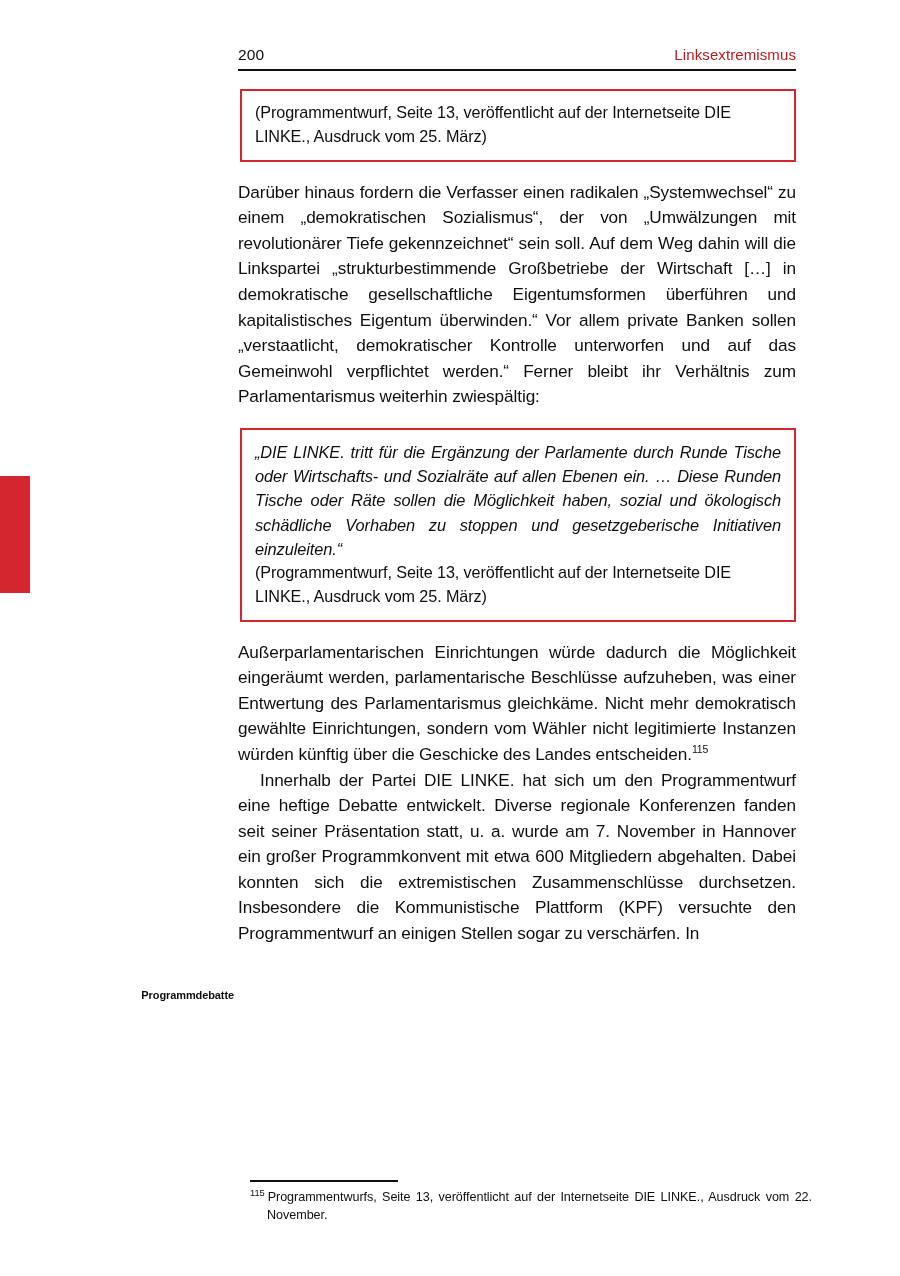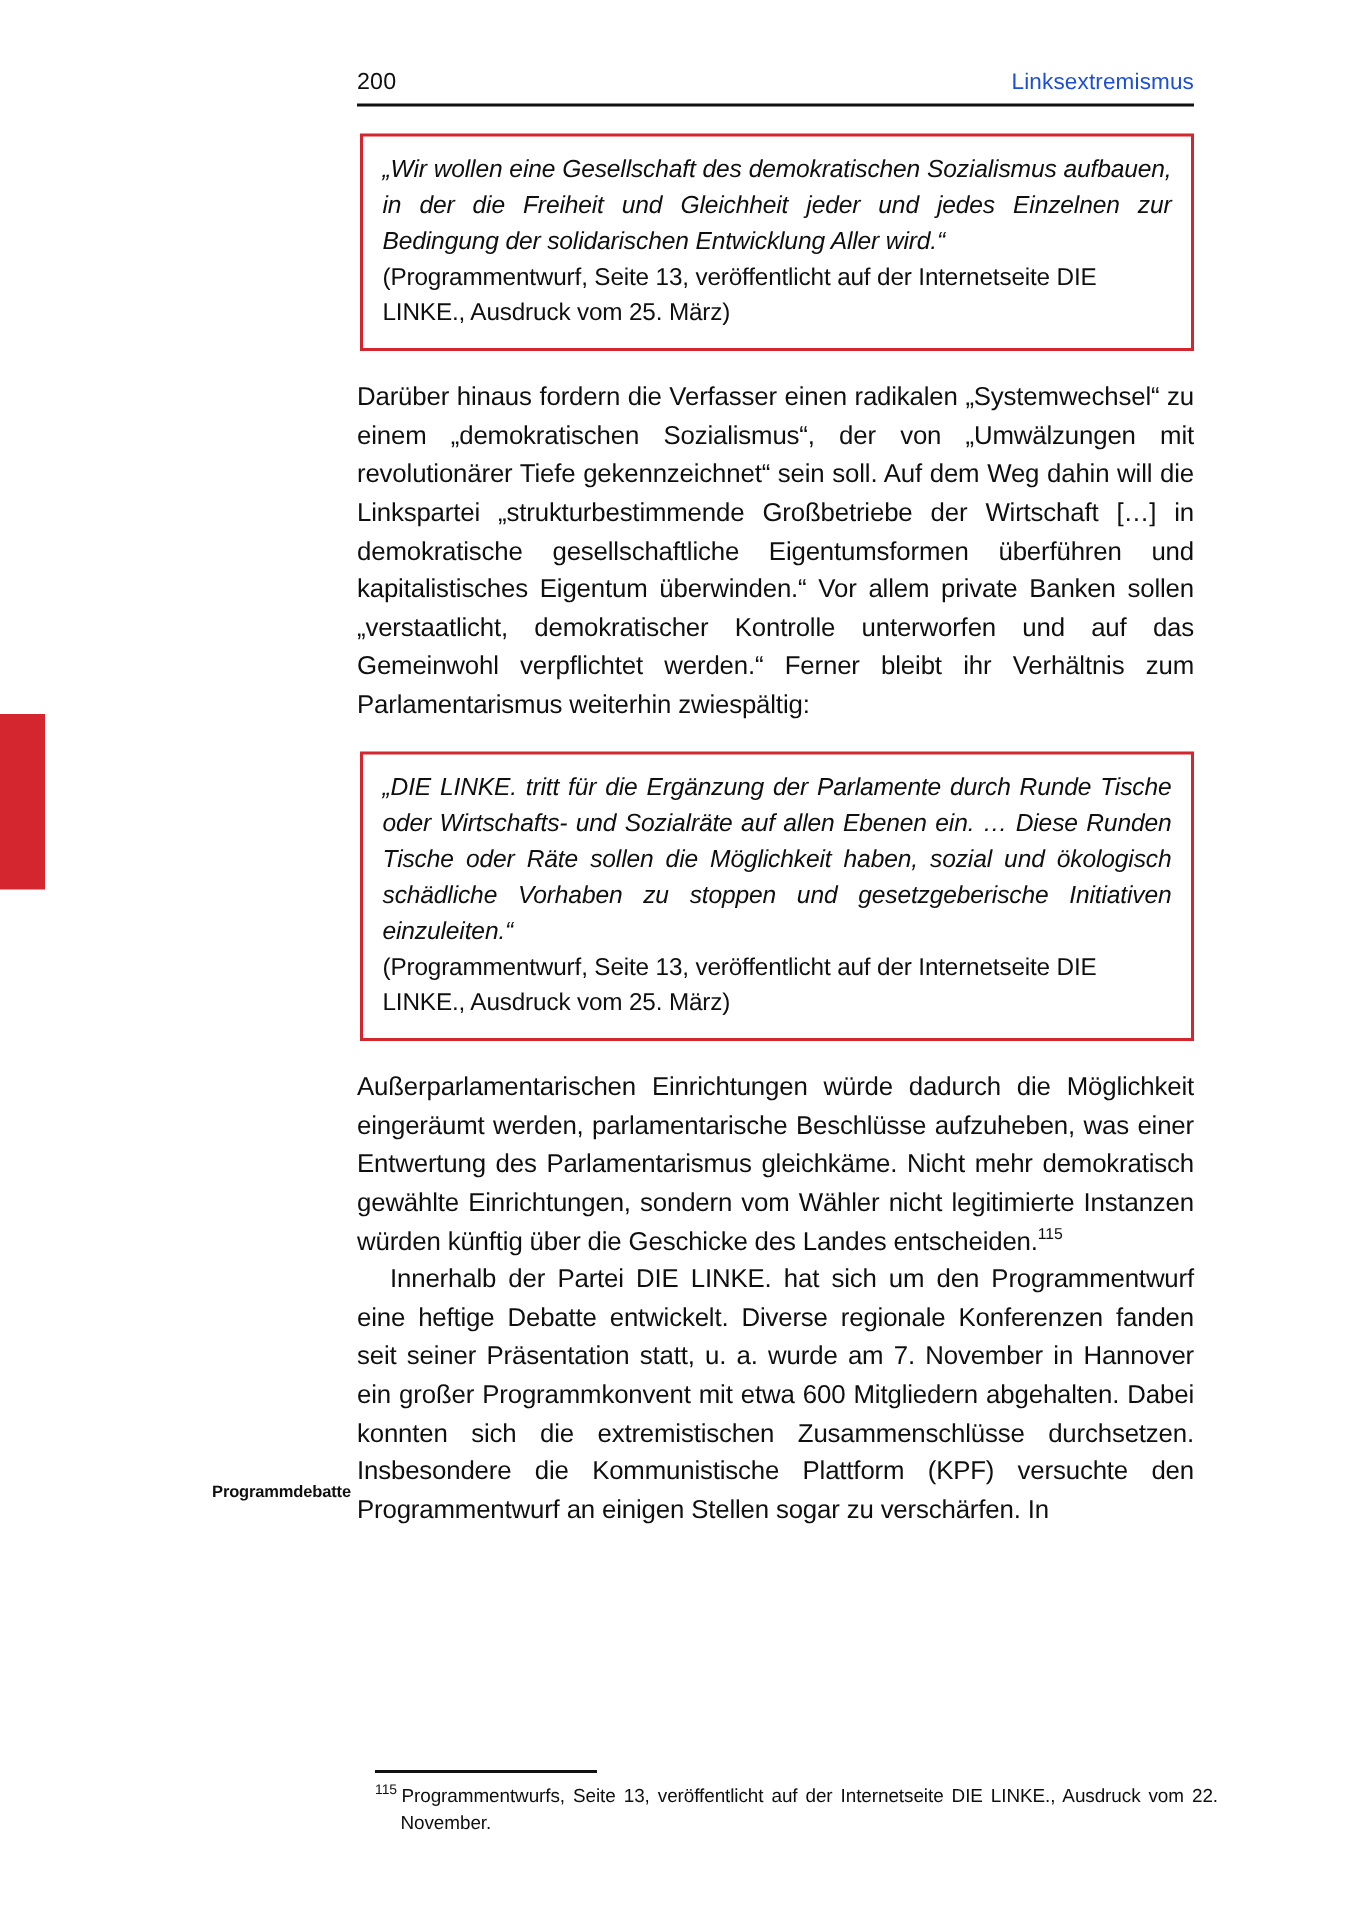--- a/index.html
+++ b/index.html
@@ -47,21 +47,21 @@
     padding-bottom: 5px;
     border-bottom: 2.2px solid #111111;
     margin-bottom: 17px;
   }
   .page-header .folio {
     font-weight: normal;
     font-size: 15.5px;
   }
   .page-header .running-title {
     font-weight: normal;
-    color: #1d4ed8;
+    color: #b91c1c;
     font-size: 15px;
   }
 
   
   p.body-text {
     margin: 0 0 0 0;
     font-size: 17.2px;
     line-height: 25.6px;
     text-align: justify;
     text-justify: inter-word;
@@ -160,21 +160,20 @@
 
   <div class="column">
 
     <div class="page-header">
       <span class="folio">200</span>
       <span class="running-title">Linksextremismus</span>
     </div>
 
 
     <div class="quote-box">
-      <p class="quote-text">„Wir wollen eine Gesellschaft des demokratischen Sozialismus aufbauen, in der die Freiheit und Gleichheit jeder und jedes Einzelnen zur Bedingung der solidarischen Entwicklung Aller wird.“</p>
       <p class="quote-source">(Programmentwurf, Seite 13, veröffentlicht auf der Internetseite DIE LINKE., Ausdruck vom 25. März)</p>
     </div>
 
     <p class="body-text">Darüber hinaus fordern die Verfasser einen radikalen „Systemwechsel“ zu einem „demokratischen Sozialismus“, der von „Umwälzungen mit revolutionärer Tiefe gekennzeichnet“ sein soll. Auf dem Weg dahin will die Linkspartei „strukturbestimmende Großbetriebe der Wirtschaft […] in demokratische gesellschaftliche Eigentumsformen überführen und kapitalistisches Eigentum überwinden.“ Vor allem private Banken sollen „verstaatlicht, demokratischer Kontrolle unterworfen und auf das Gemeinwohl verpflichtet werden.“ Ferner bleibt ihr Verhältnis zum Parlamentarismus weiterhin zwiespältig:</p>
 
     <div class="quote-box">
       <p class="quote-text">„DIE LINKE. tritt für die Ergänzung der Parlamente durch Runde Tische oder Wirtschafts- und Sozialräte auf allen Ebenen ein. … Diese Runden Tische oder Räte sollen die Möglichkeit haben, sozial und ökologisch schädliche Vorhaben zu stoppen und gesetzgeberische Initiativen einzuleiten.“</p>
       <p class="quote-source">(Programmentwurf, Seite 13, veröffentlicht auf der Internetseite DIE LINKE., Ausdruck vom 25. März)</p>
     </div>
 

